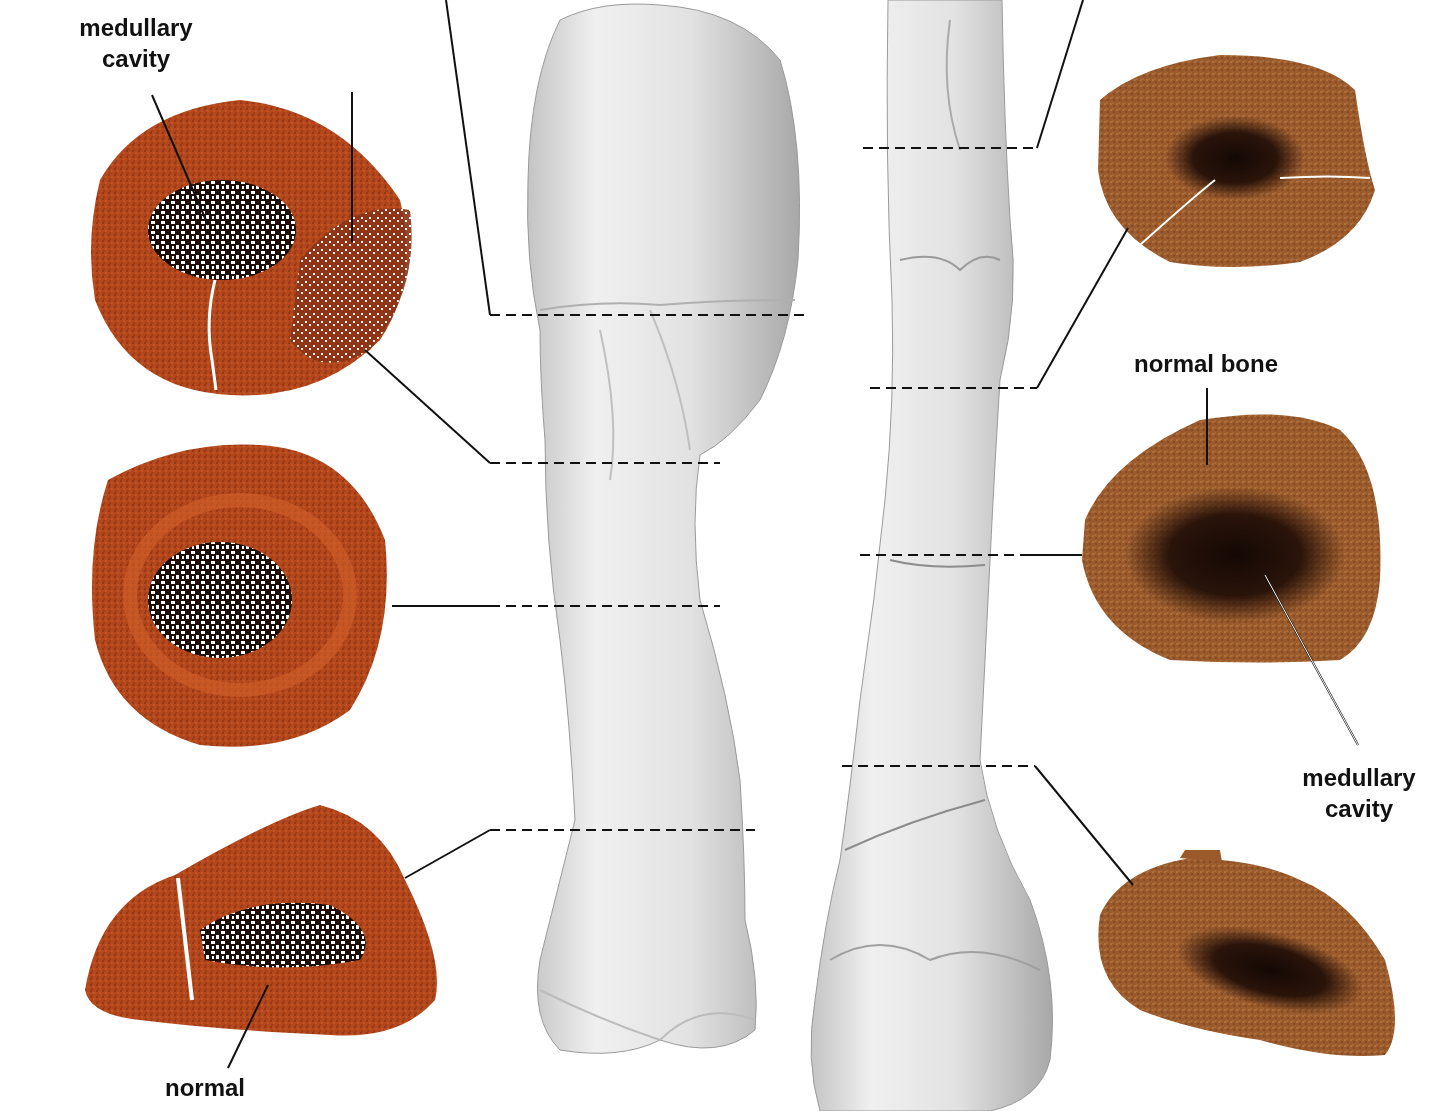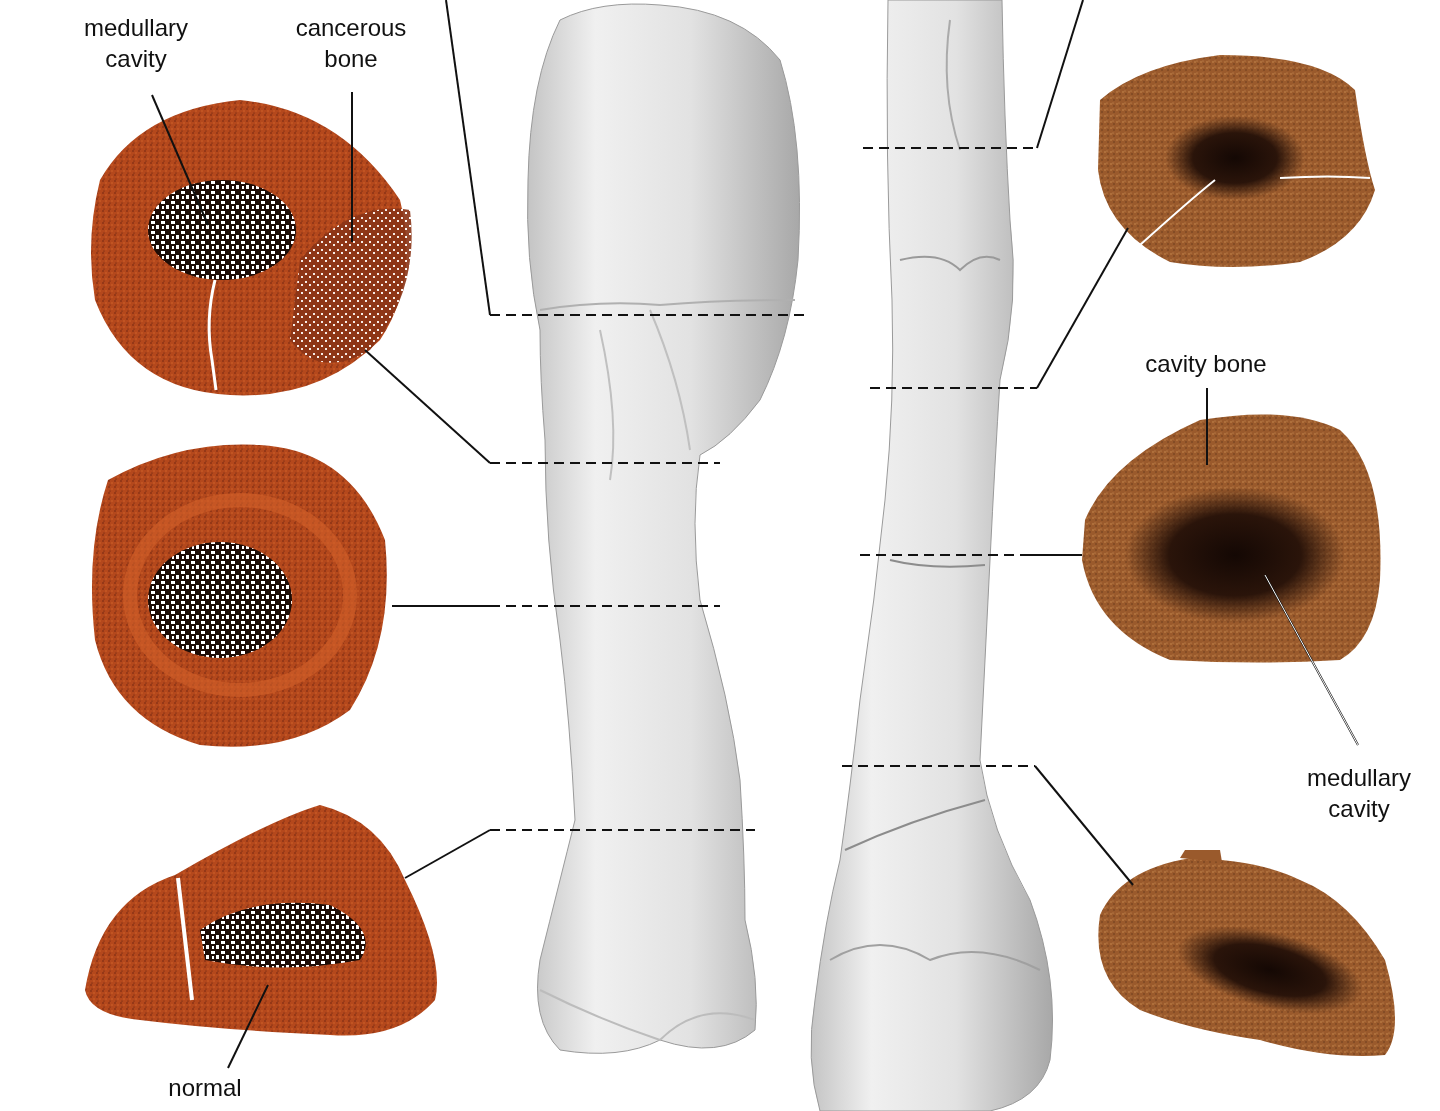--- a/index.html
+++ b/index.html
@@ -1,18 +1,18 @@
 <!DOCTYPE html>
 <html><head>
 <meta charset="utf-8">
 <style>
   html, body { margin:0; padding:0; background:#ffffff; }
   body { width:1440px; height:1111px; overflow:hidden; position:relative;
          font-family:"Liberation Sans", sans-serif; }
-  .figure { position:absolute; left:0; top:0; width:1440px; height:1111px; }
+  .figure { position:absolute; left:0; top:0; width:1440px; height:1111px;font-weight:bold; }
   .label { position:absolute; font-size:24px; line-height:31px; color:#111111;
            text-align:center; white-space:nowrap; }
   svg { position:absolute; left:0; top:0; }
 </style>
 </head>
 <body>
 
 <div class="figure">
 
 <svg width="1440" height="1111" viewBox="0 0 1440 1111">
@@ -134,27 +134,23 @@
     <line x1="1265" y1="575" x2="1358" y2="745"></line>
   </g>
   <line x1="1265" y1="575" x2="1358" y2="745" stroke="#ffffff" stroke-width="1"></line>
 </svg>
 
 <div class="label" style="left:68px; top:12px; width:136px;">
   <div>medullary</div>
   <div>cavity</div>
 </div>
 
-<div class="label" style="left:284px; top:12px; width:134px;">
-  <div>cancerous</div>
-  <div>bone</div>
-</div>
 
 <div class="label" style="left:1120px; top:348px; width:172px;">
-  <div>cavity bone</div>
+  <div>normal bone</div>
 </div>
 
 <div class="label" style="left:1292px; top:762px; width:134px;">
   <div>medullary</div>
   <div>cavity</div>
 </div>
 
 <div class="label" style="left:147px; top:1072px; width:116px;">
   <div>normal</div>
 </div>

